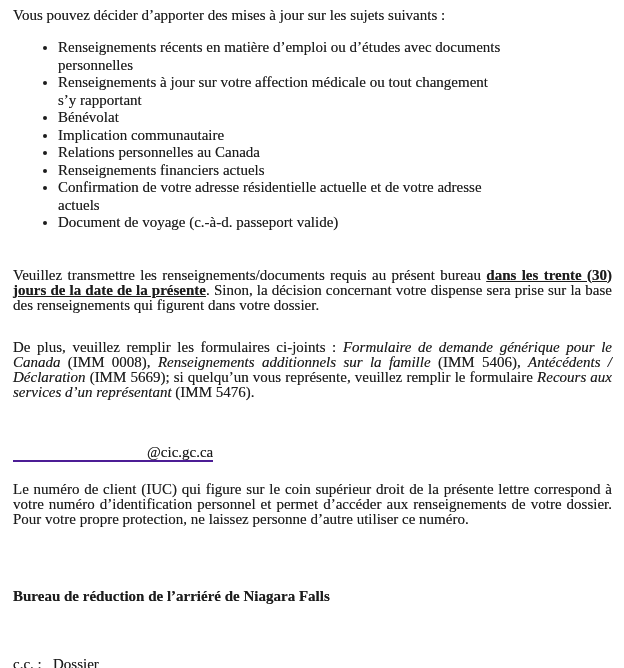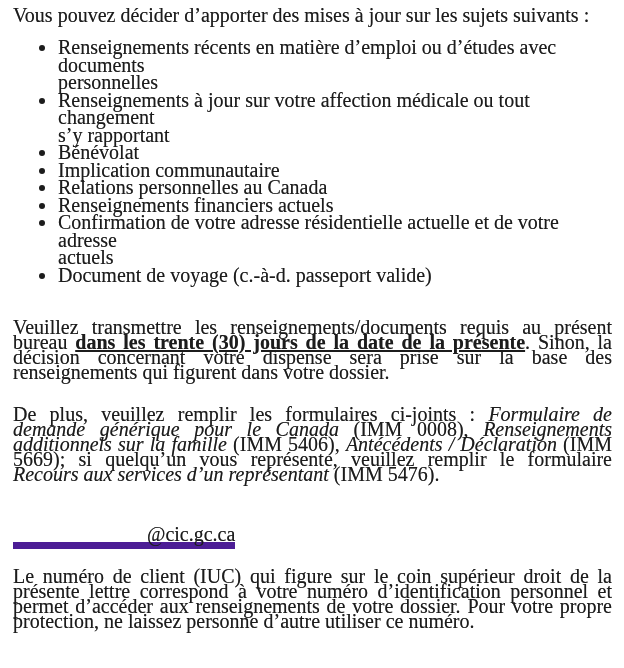--- a/index.html
+++ b/index.html
@@ -6,21 +6,21 @@
   body {
     width: 624px; height: 668px;
     background: #ffffff;
     overflow: hidden;
   }
   .page {
     box-sizing: border-box;
     width: 624px; height: 668px;
     padding: 8px 12px 0 13px;
     font-family: "Liberation Serif", "DejaVu Serif", serif;
-    font-size: 20px;
+    font-size: 15px;
     line-height: 15px;
     color: #1c1c1c;
     text-shadow: 0 0 0.3px rgba(30,30,30,0.55);
   }
   p { margin: 0; }
   .just { text-align: justify; }
 
   ul.topics {
     margin: 16px 0 0 0;
     padding: 0 0 0 45px;
@@ -30,21 +30,21 @@
   ul.topics li { margin: 0; }
 
   .deadline  { margin-top: 36px; }
   .emph      { font-weight: bold; text-decoration: underline; }
   .forms     { margin-top: 27px; }
   .it        { font-style: italic; }
   .contact   { margin-top: 30px; }
 
   .email-line {
     display: inline-block;
-    border-bottom: 7px solid #4c1d95;
+    border-bottom: 2px solid #4c1d95;
     line-height: 15px;
   }
   .email-blank {
     display: inline-block;
     width: 134px;
     height: 11px;
     vertical-align: baseline;
   }
 
   .client-id { margin-top: 20px; }
@@ -97,18 +97,19 @@
     <span>De plus, veuillez remplir les formulaires ci-joints : </span><span class="it">Formulaire de demande générique pour le Canada</span><span> (IMM 0008), </span><span class="it">Renseignements additionnels sur la famille</span><span> (IMM 5406), </span><span class="it">Antécédents / Déclaration</span><span> (IMM 5669); si quelqu’un vous représente, veuillez remplir le formulaire </span><span class="it">Recours aux services d’un représentant</span><span> (IMM 5476).</span>
   </p>
 
   <p class="just contact">
     <br>
     <span class="email-line"><span class="email-blank"></span><span>@cic.gc.ca</span></span>
   </p>
 
   <p class="just client-id">Le numéro de client (IUC) qui figure sur le coin supérieur droit de la présente lettre correspond à votre numéro d’identification personnel et permet d’accéder aux renseignements de votre dossier. Pour votre propre protection, ne laissez personne d’autre utiliser ce numéro.</p>
 
+  <p class="office">Bureau de réduction de l’arriéré de Niagara Falls</p>
 
   <p class="cc">
     <span class="cc-label">c.c. :</span><span>Dossier</span>
   </p>
 
 </div>
 
 </body></html>

